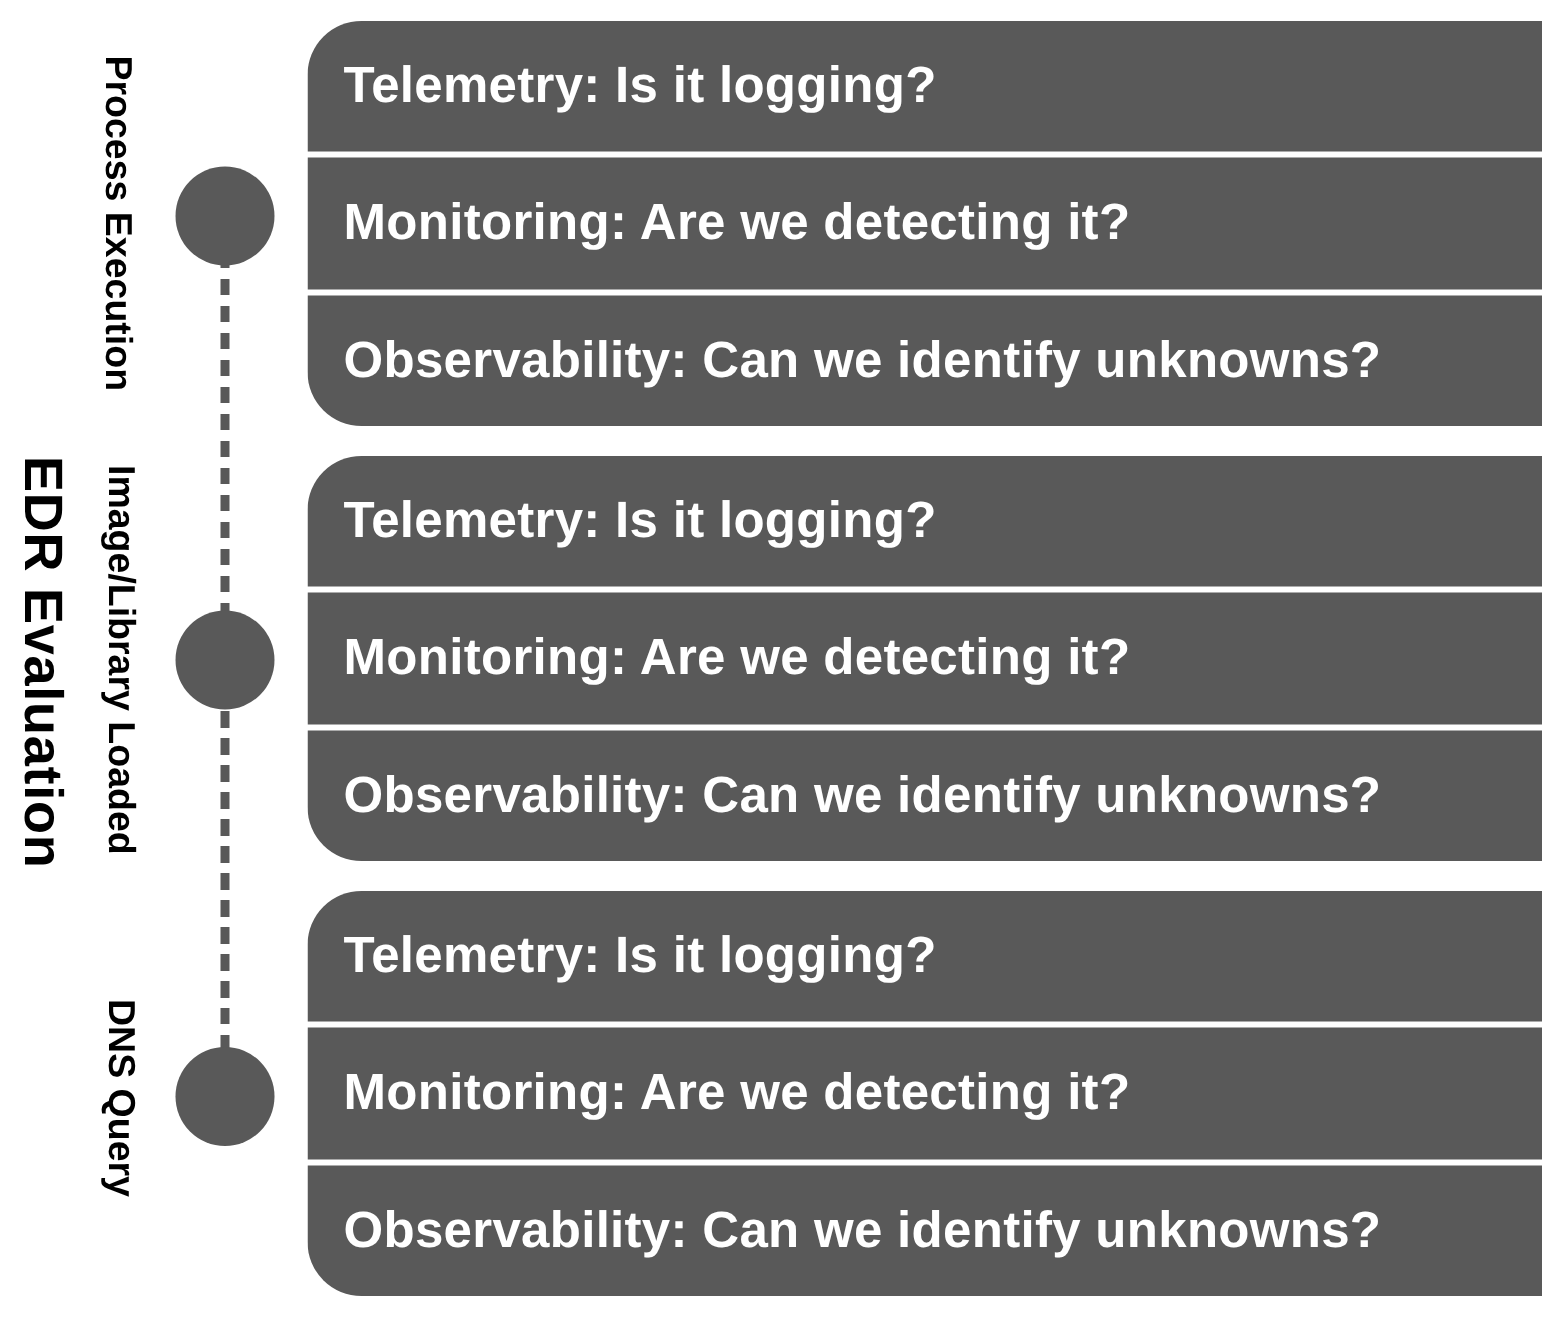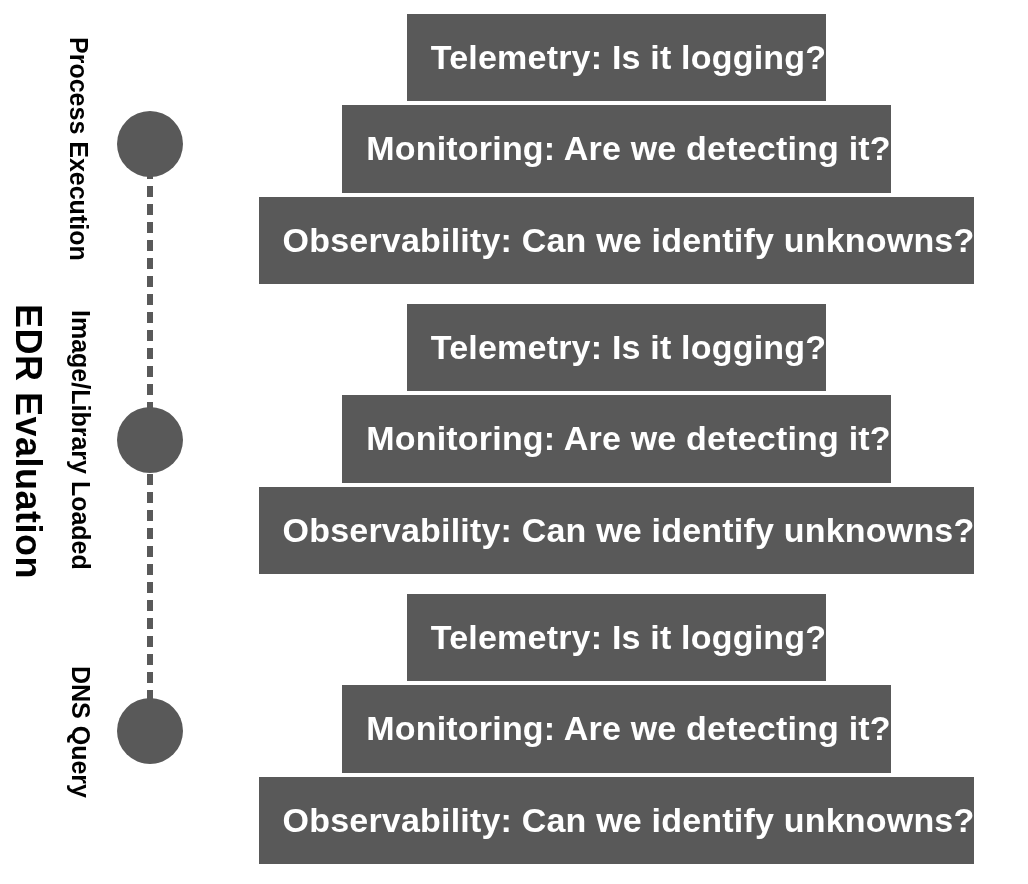--- a/index.html
+++ b/index.html
@@ -78,21 +78,20 @@
     position: absolute;
     left: 205px;
     width: 823px;
     height: 270px;
     border-radius: 36px 0 0 36px;
     overflow: hidden;
     display: flex;
     flex-direction: column;
     gap: 4px;
     background: transparent;
-    align-items: center;
   }
   .card.card-1 { top: 14px; }
   .card.card-2 { top: 304px; }
   .card.card-3 { top: 594px; }
 
   .bar {
     flex: 1;
     background: var(--bar, #595959);
     display: flex;
     align-items: center;

